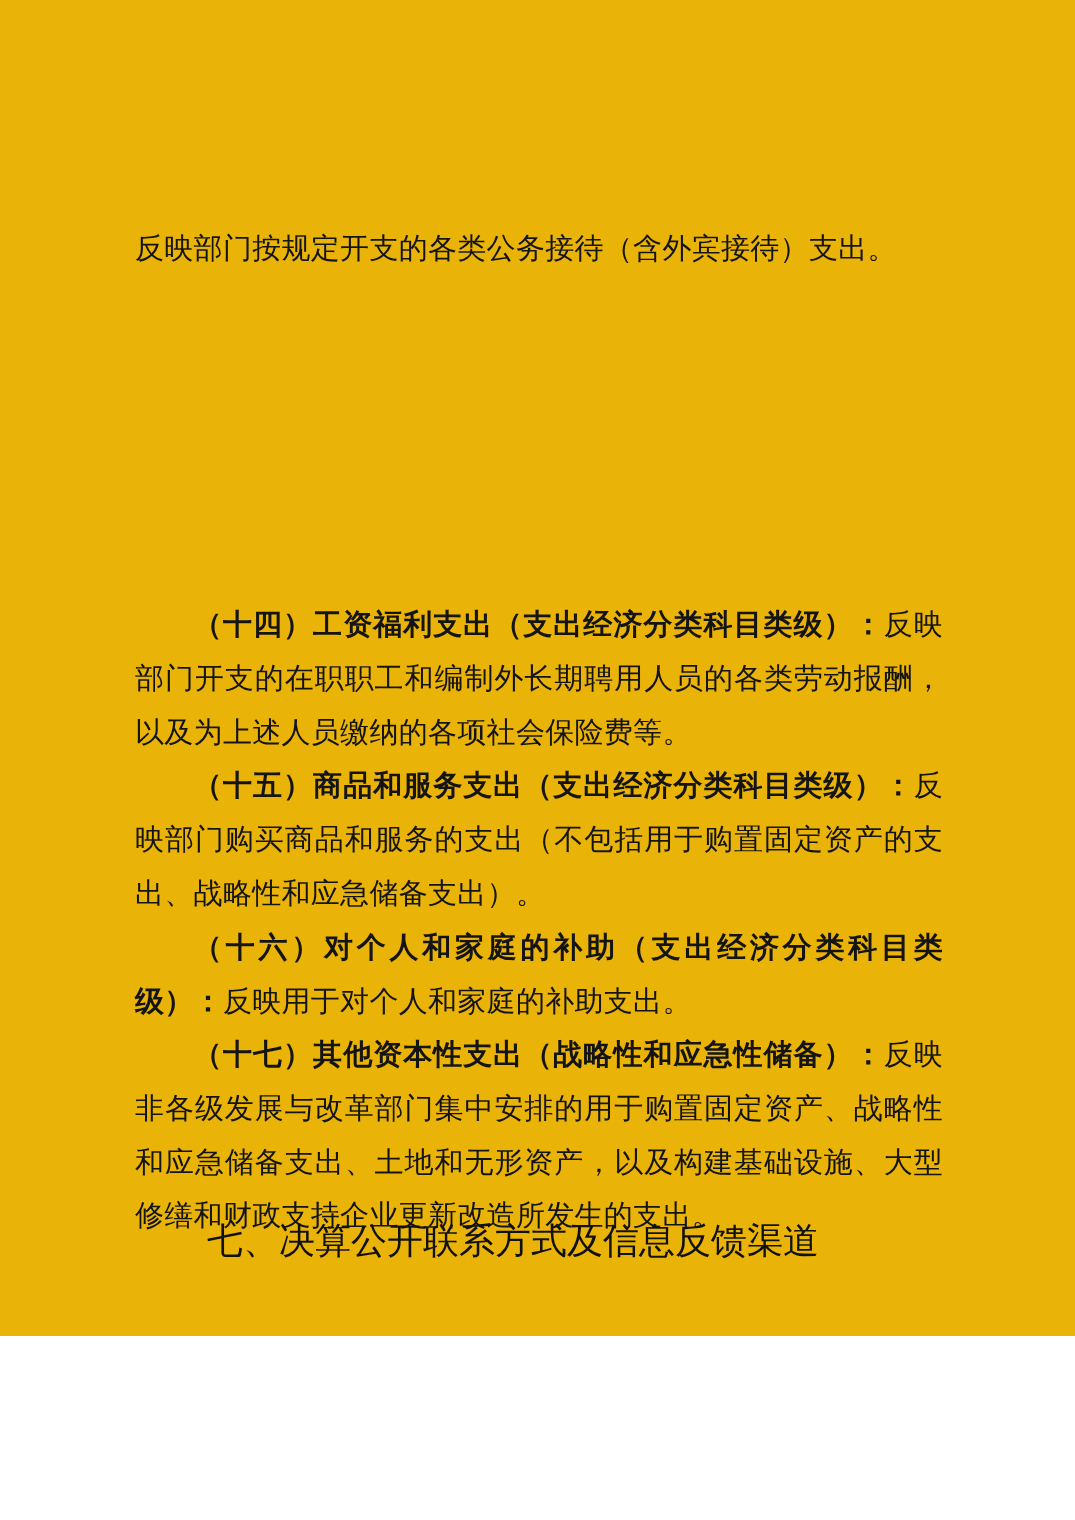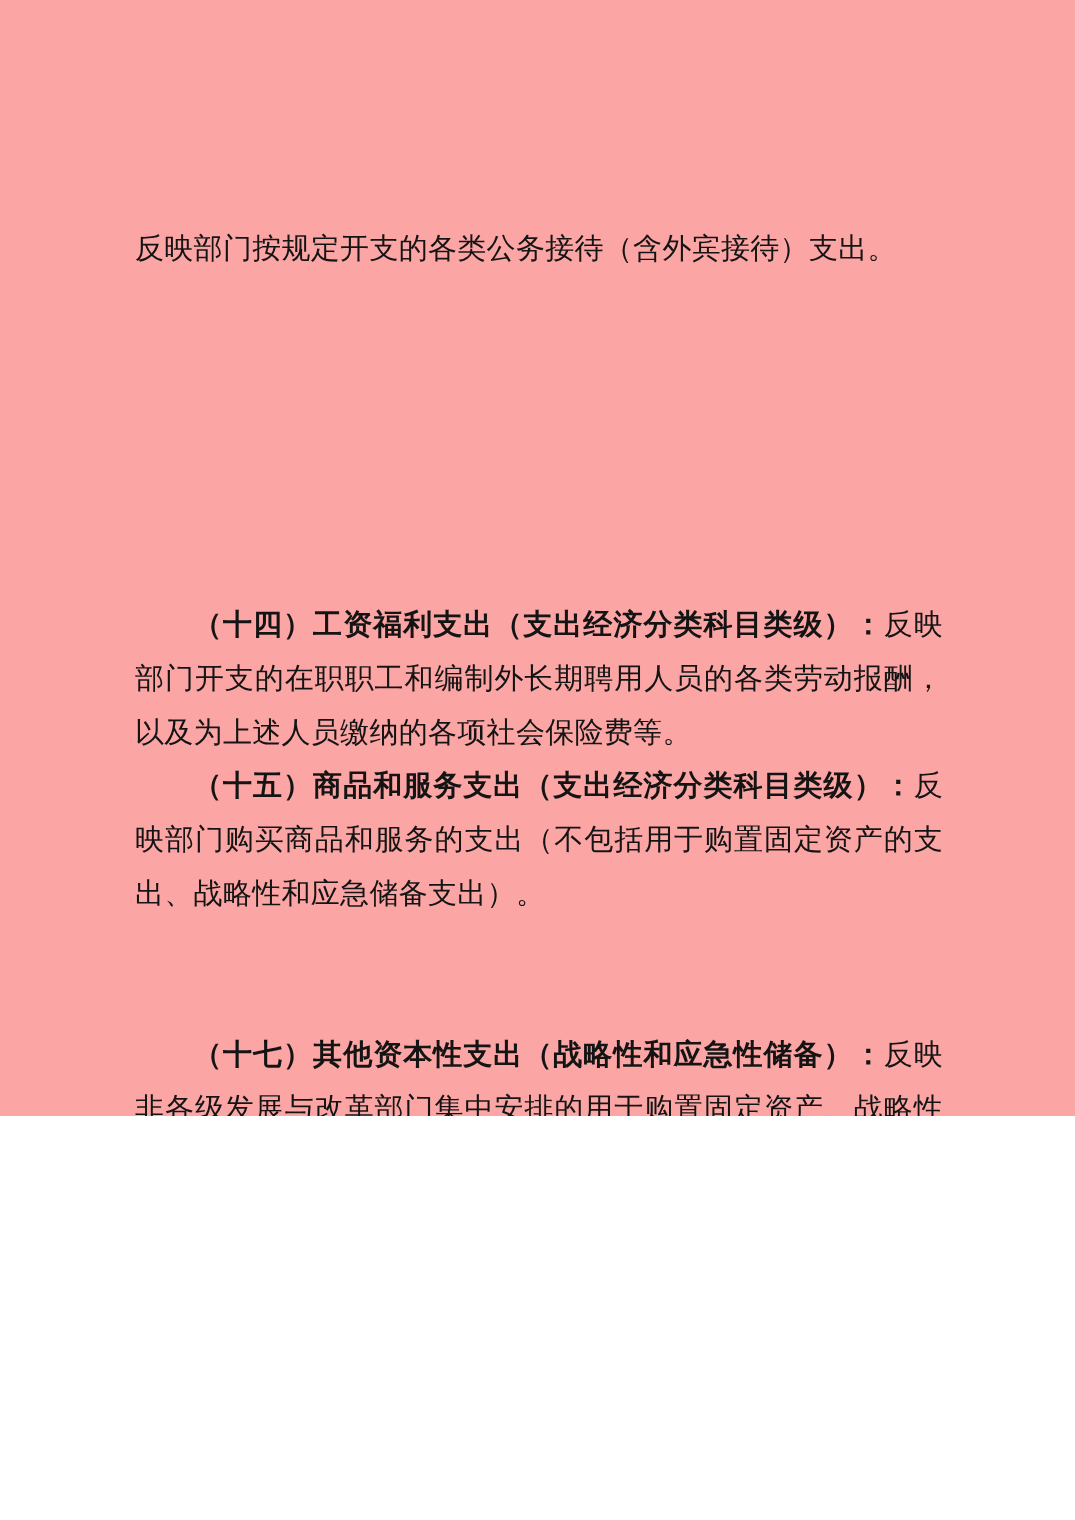--- a/index.html
+++ b/index.html
@@ -1,20 +1,20 @@
 <!DOCTYPE html>
 <html><head>
 <meta charset="utf-8">
 <style>
   html, body { margin: 0; padding: 0; background: #ffffff; }
   .page {
     position: relative;
     width: 1075px;
-    height: 1116px;
-    background: #fca5a5;
+    height: 1336px;
+    background: #eab308;
     color: #141414;
     font-family: "Liberation Serif", serif;
     overflow: hidden;
   }
   .para {
     position: absolute;
     left: 135px;
     width: 808px;
     font-size: 29px;
     line-height: 53.75px;
@@ -54,20 +54,21 @@
 
 <div class="page">
 
   <p class="para" style="top:193px"><span>反映部门按规定开支的各类公务接待（含外宾接待）支出。</span></p>
 
 
   <p class="para indent" style="top:569px"><strong class="lead">（十四）工资福利支出（支出经济分类科目类级）：</strong><span>反映部门开支的在职职工和编制外长期聘用人员的各类劳动报酬，以及为上述人员缴纳的各项社会保险费等。</span></p>
 
   <p class="para indent" style="top:730px"><strong class="lead">（十五）商品和服务支出（支出经济分类科目类级）：</strong><span>反映部门购买商品和服务的支出（不包括用于购置固定资产的支出、战略性和应急储备支出）。</span></p>
 
+  <p class="para indent" style="top:892px"><strong class="lead">（十六）对个人和家庭的补助（支出经济分类科目类级）：</strong><span>反映用于对个人和家庭的补助支出。</span></p>
 
   <p class="para indent" style="top:999px"><strong class="lead">（十七）其他资本性支出（战略性和应急性储备）：</strong><span>反映非各级发展与改革部门集中安排的用于购置固定资产、战略性和应急储备支出、土地和无形资产，以及构建基础设施、大型修缮和财政支持企业更新改造所发生的支出。</span></p>
 
   <h2 class="section-heading" style="top:1214px">七、决算公开联系方式及信息反馈渠道</h2>
 
 
   <div class="page-footer"><span>– 14 –</span></div>
 
 </div>
 

